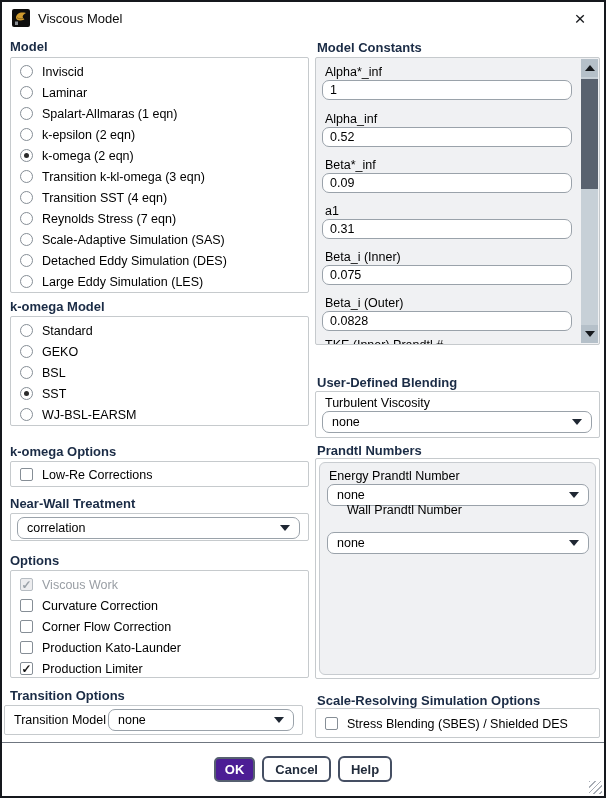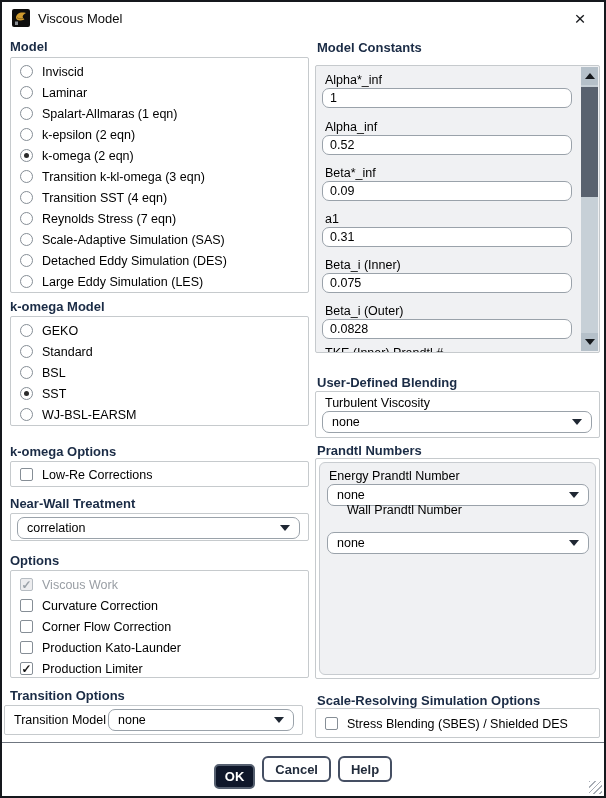--- a/index.html
+++ b/index.html
@@ -35,42 +35,42 @@
   
   .dropdown{position:absolute;height:22px;border:1px solid #9aa2aa;border-radius:7px;background:#fff;
     display:flex;align-items:center;padding:0 26px 0 9px;cursor:default;}
   .dd-arrow{position:absolute;right:9px;top:7px;width:0;height:0;
     border-left:5px solid transparent;border-right:5px solid transparent;border-top:6px solid #1f2733;}
   
   .text-input{position:absolute;height:20px;border:1px solid #9aa2aa;border-radius:7px;
     padding:0 7px;font:12.5px "Liberation Sans",sans-serif;background:#fff;left:6px;width:250px;}
   .f-label{position:absolute;left:9px;white-space:nowrap;}
   
-  .scrollarea{background:#f0f1f3;overflow:hidden;margin-top:8px;}
+  .scrollarea{background:#f0f1f3;overflow:hidden;}
   .vscroll{position:absolute;top:1px;bottom:1px;right:1px;width:17px;background:#c7d0d7;
     border-radius:0 1px 1px 0;}
   .sbtn{position:absolute;left:0;right:0;height:18px;background:#b5c0c9;display:flex;
     align-items:center;justify-content:center;}
   .sbtn.up{top:0;} .sbtn.down{bottom:0;}
   .tri-up{width:0;height:0;border-left:5px solid transparent;border-right:5px solid transparent;
     border-bottom:6px solid #15181c;}
   .tri-down{width:0;height:0;border-left:5px solid transparent;border-right:5px solid transparent;
     border-top:6px solid #15181c;}
   .sthumb{position:absolute;left:0;right:0;top:20px;height:110px;background:#59626f;}
   
   .panel{position:absolute;left:3px;right:3px;top:3px;bottom:3px;background:#f0f1f3;
     border:1px solid #c8ccd0;border-radius:6px;}
   
   .footer-sep{position:absolute;left:0;right:0;top:740px;height:1px;background:#6f7680;}
   .footer{position:absolute;left:0;right:0;top:754px;display:flex;justify-content:center;
     gap:7px;align-items:flex-start;}
   .btn{height:26px;border:2px solid #454f63;border-radius:6px;background:#fff;color:#222c3c;
     font-weight:bold;font-size:13px;display:flex;align-items:center;justify-content:center;
     padding:0 11px;cursor:default;}
-  .btn.primary{background:#0f172a;border-color:#566070;color:#fff;border-radius:5px;padding:0 9px;height:25px;margin-top:8px;}
+  .btn.primary{background:#4c1d95;border-color:#566070;color:#fff;border-radius:5px;padding:0 9px;height:25px;margin-top:1px;}
   .resize-grip{position:absolute;right:2px;bottom:2px;width:13px;height:13px;
     background:repeating-linear-gradient(135deg,#a8adb5 0 1px,transparent 1px 4px);}
 </style>
 </head>
 <body>
 
 <div class="dialog">
 
   <div class="titlebar">
     <svg class="app-icon" viewBox="0 0 18 18">
@@ -128,25 +128,25 @@
     <div class="row">
         <span class="radio"></span>
         <span class="lbl">Large Eddy Simulation (LES)</span>
       </div>
   </div>
 
   <div class="hd" style="left:8px;top:297px;">k-omega Model</div>
   <div class="gbox rows" style="left:8px;top:314px;width:299px;height:110px;">
     <div class="row">
         <span class="radio"></span>
+        <span class="lbl">Standard</span>
+      </div>
+    <div class="row">
+        <span class="radio"></span>
         <span class="lbl">GEKO</span>
-      </div>
-    <div class="row">
-        <span class="radio"></span>
-        <span class="lbl">Standard</span>
       </div>
     <div class="row">
         <span class="radio"></span>
         <span class="lbl">BSL</span>
       </div>
     <div class="row sel">
         <span class="radio"></span>
         <span class="lbl">SST</span>
       </div>
     <div class="row">

